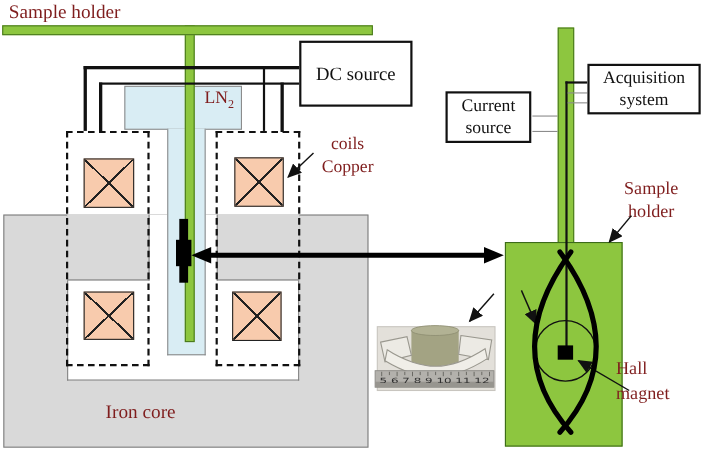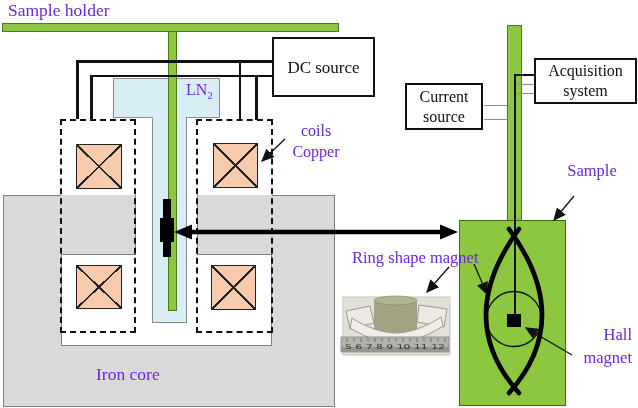--- a/index.html
+++ b/index.html
@@ -1,21 +1,21 @@
 <!DOCTYPE html>
 <html><head>
 <meta charset="utf-8">
 <style>
   html,body{margin:0;padding:0;background:#fff;}
   #stage{
     position:relative;width:638px;height:408px;background:#ffffff;overflow:hidden;
     font-family:"Liberation Serif","DejaVu Serif",serif;color:#111;
   }
   .abs{position:absolute;}
-  .lbl{position:absolute;white-space:nowrap;color:#6d28d9;}
+  .lbl{position:absolute;white-space:nowrap;color:#7f1d1d;}
   .green{background:#8dc63f;border:1px solid #4b7a1e;box-sizing:border-box;}
   .box{
     position:absolute;background:#fff;border:2.6px solid #111;box-sizing:border-box;
     display:flex;flex-direction:column;justify-content:center;
     text-align:center;line-height:21px;
   }
   .wireK{position:absolute;background:#111;}
   .wireG{position:absolute;background:#8c8c8c;}
   .dashedbox{position:absolute;border:2.6px dashed #111;box-sizing:border-box;background:transparent;}
   .coil{
@@ -93,25 +93,25 @@
 
   <div class="lbl" style="left:283px;top:120px;width:66px;text-align:center;font-size:16px;line-height:21px;white-space:normal;">
     <div>coils</div>
     <div>Copper</div>
   </div>
 
   <div class="lbl" style="left:96px;top:364px;width:140px;text-align:left;font-size:17.5px;">Iron core</div>
 
   <div class="lbl" style="left:556px;top:160px;width:72px;text-align:center;font-size:16.5px;line-height:21px;white-space:normal;">
     <div>Sample</div>
+    <div>holder</div>
   </div>
 
-  <div class="lbl" style="left:352px;top:248px;font-size:16.5px;">Ring shape magnet</div>
 
-  <div class="lbl" style="left:560px;top:323px;width:72px;text-align:right;font-size:16.5px;line-height:23px;white-space:normal;">
+  <div class="lbl" style="left:560px;top:323px;width:72px;text-align:left;font-size:16.5px;line-height:23px;white-space:normal;">
     <div>Hall</div>
     <div>magnet</div>
   </div>
 
   <svg class="overlay" width="638" height="408" viewBox="0 0 638 408">
     <defs>
       <marker id="ah" markerWidth="11" markerHeight="9" refX="9" refY="4.5" orient="auto">
         <path d="M0,0 L10,4.5 L0,9 Z" fill="#111"></path>
       </marker>
     </defs>

